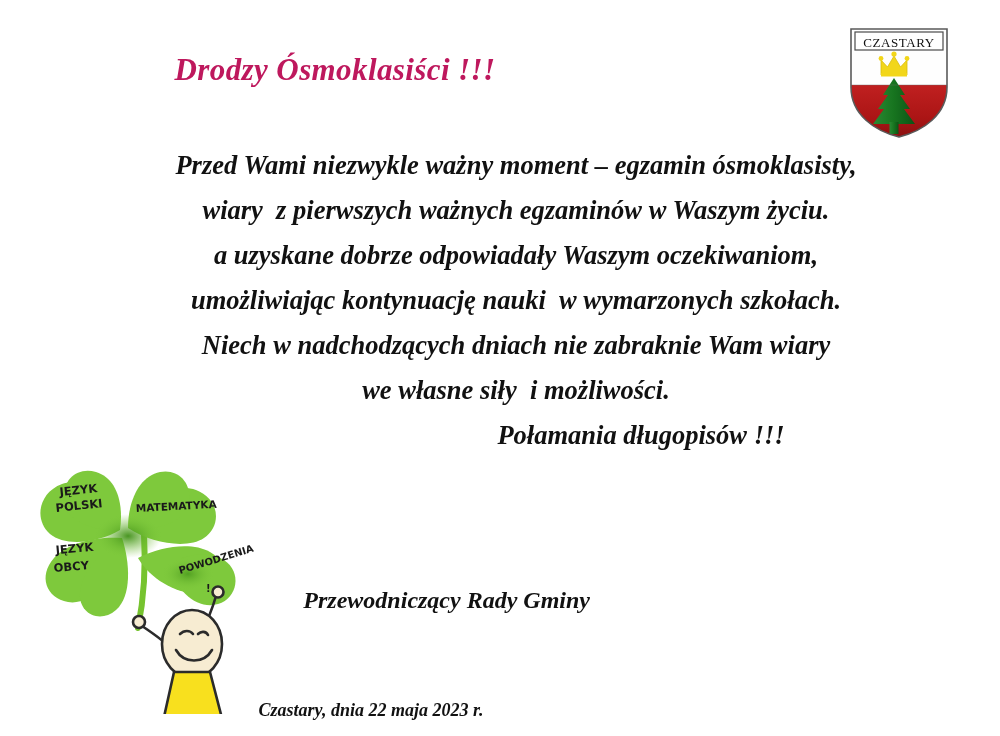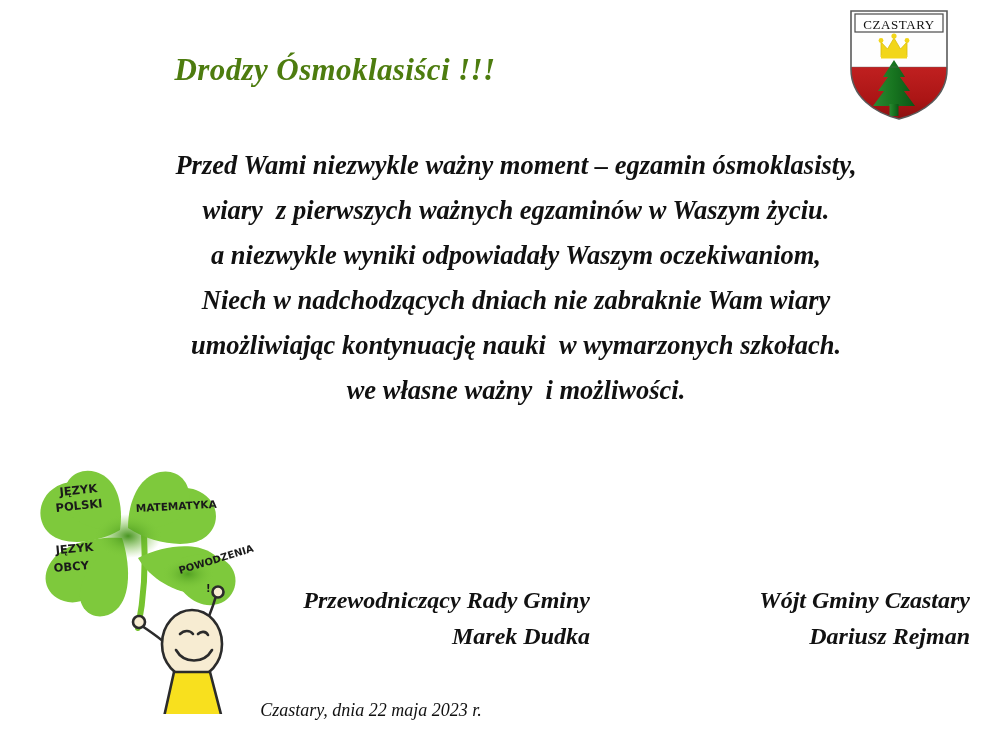--- a/index.html
+++ b/index.html
@@ -15,39 +15,39 @@
     position: relative;
     width: 1000px;
     height: 736px;
     background: #ffffff;
     overflow: hidden;
   }
 
   
   .crest {
     position: absolute;
-    top: 5px;
+    top: 23px;
     left: 843px;
     width: 112px;
     height: 118px;
   }
 
   
   .headline {
     position: absolute;
     top: 52px;
     left: 0;
     width: 1000px;
     text-align: center;
     font-family: "Liberation Serif", "DejaVu Serif", serif;
     font-style: italic;
     font-weight: bold;
     font-size: 31px;
     letter-spacing: 0.4px;
-    color: #4d7c0f;
+    color: #be185d;
     padding-right: 330px;
     box-sizing: border-box;
   }
 
   
   .body-block {
     position: absolute;
     top: 143px;
     left: 16px;
     width: 1000px;
@@ -97,21 +97,21 @@
 
   
   .date-line {
     position: absolute;
     top: 700px;
     left: 0;
     width: 812px;
     text-align: center;
     font-family: "Liberation Serif", "DejaVu Serif", serif;
     font-style: italic;
-    font-weight: normal;
+    font-weight: bold;
     font-size: 18px;
     color: #111111;
     padding-right: 70px;
     box-sizing: border-box;
   }
 
   
   .clover-art {
     position: absolute;
     left: 20px;
@@ -172,34 +172,30 @@
       <path d="M8,6 L104,6 L104,64 C104,92 80,108 56,114 C32,108 8,92 8,64 Z" fill="none" stroke="#5a5a5a" stroke-width="1.6"></path>
       <line x1="8" y1="62" x2="104" y2="62" stroke="#6a6a6a" stroke-width="0.8" opacity="0.5"></line>
     </svg>
   </div>
 
   <div class="headline">Drodzy Ósmoklasiści !!!</div>
 
   <div class="body-block">
     <span class="body-line">Przed Wami niezwykle ważny moment – egzamin ósmoklasisty,</span>
     <span class="body-line">wiary  z pierwszych ważnych egzaminów w Waszym życiu.</span>
-    <span class="body-line">a niezwykle wyniki odpowiadały Waszym oczekiwaniom,</span>
+    <span class="body-line">a uzyskane dobrze odpowiadały Waszym oczekiwaniom,</span>
+    <span class="body-line">umożliwiając kontynuację nauki  w wymarzonych szkołach.</span>
     <span class="body-line">Niech w nadchodzących dniach nie zabraknie Wam wiary</span>
-    <span class="body-line">umożliwiając kontynuację nauki  w wymarzonych szkołach.</span>
-    <span class="body-line">we własne ważny  i możliwości.</span>
+    <span class="body-line">we własne siły  i możliwości.</span>
+    <span class="body-line indent-right">Połamania długopisów !!!</span>
   </div>
 
   <div class="signatures">
     <div class="sig-col">
       <span class="sig-line">Przewodniczący Rady Gminy</span>
-      <span class="sig-line">Marek Dudka</span>
-    </div>
-    <div class="sig-col">
-      <span class="sig-line">Wójt Gminy Czastary</span>
-      <span class="sig-line">Dariusz Rejman</span>
     </div>
   </div>
 
   <div class="date-line">Czastary, dnia 22 maja 2023 r.</div>
 
   <div class="clover-art">
     <svg viewBox="0 0 262 256" width="262" height="256" aria-hidden="true">
       <defs>
         <radialGradient id="leafCore" cx="50%" cy="50%" r="50%">
           <stop offset="0%" stop-color="#3f8f17"></stop>

